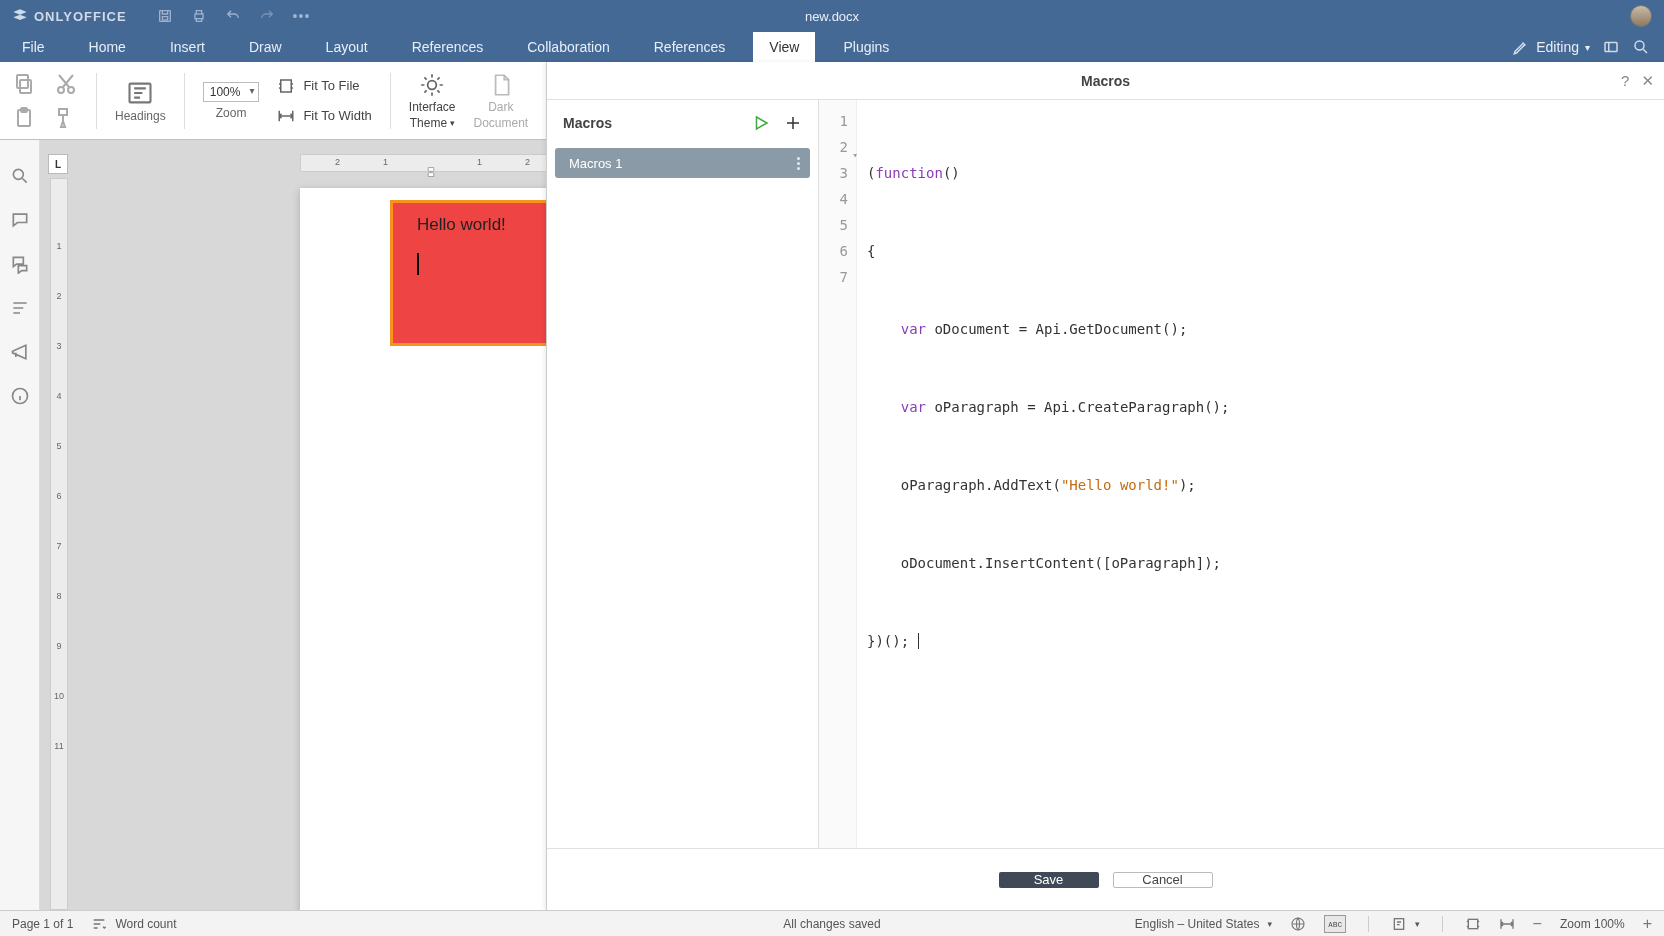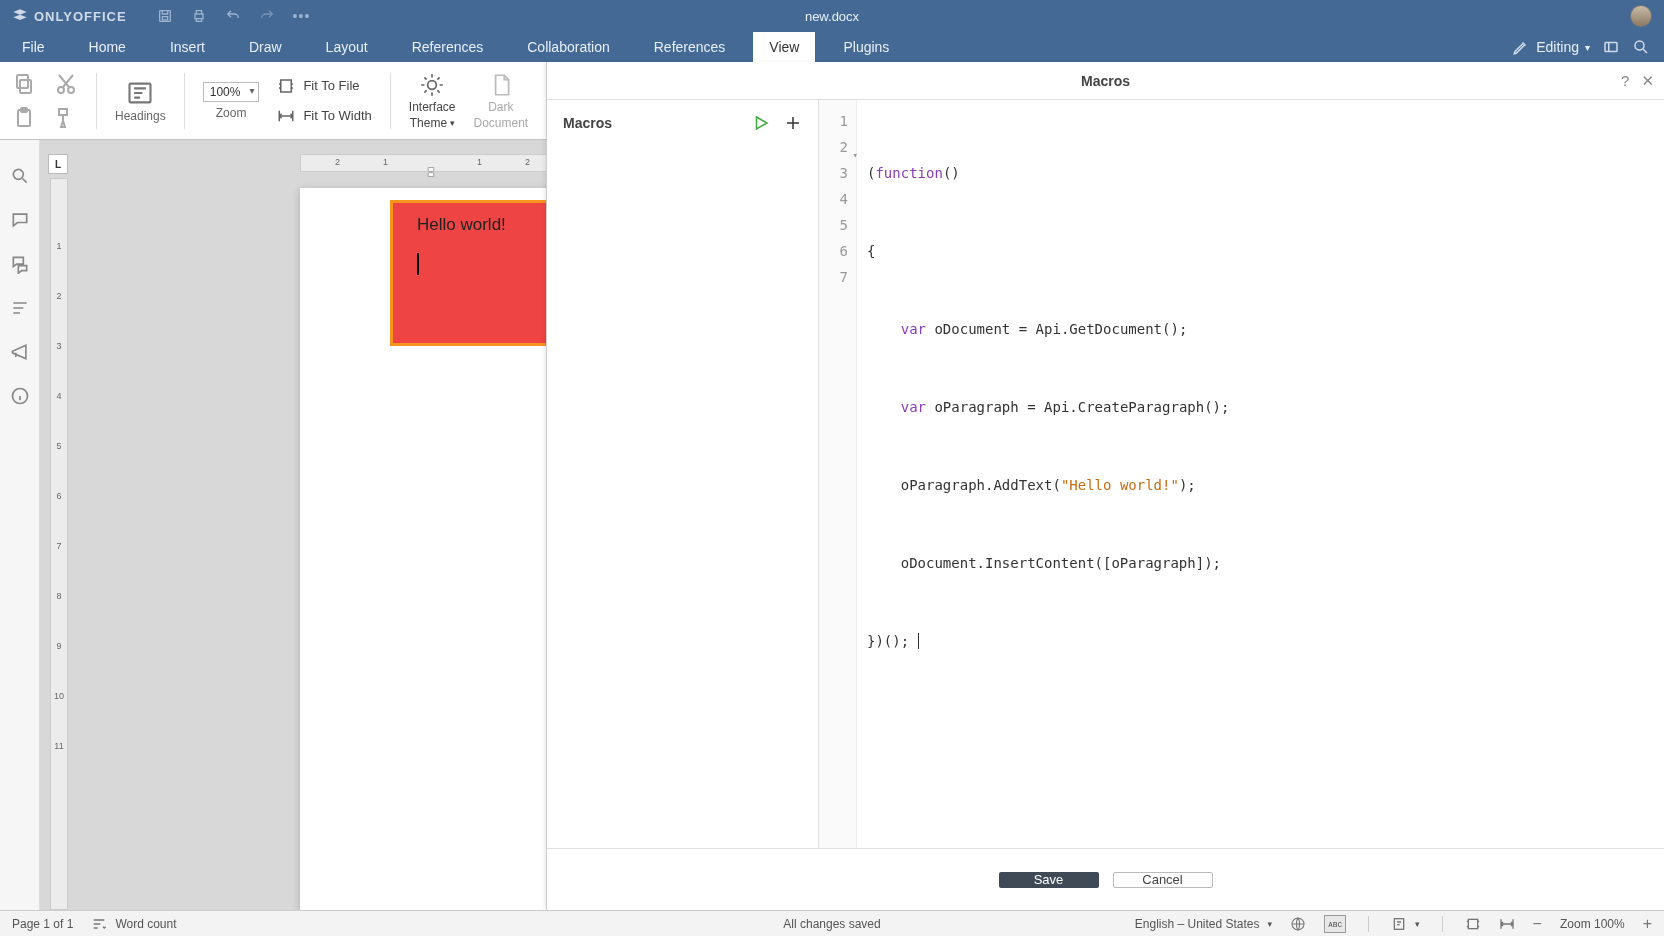--- a/index.html
+++ b/index.html
@@ -320,20 +320,28 @@
         <span class="lbl">Macros</span>
         <div class="actions">
           <svg width="18" height="18" viewBox="0 0 24 24" fill="none" stroke="#3fa93f" stroke-width="2">
               <path d="M6 4l14 8-14 8z"></path>
             </svg>
           <svg width="18" height="18" viewBox="0 0 24 24" fill="none" stroke="#333" stroke-width="2">
               <path d="M12 4v16M4 12h16"></path>
             </svg>
         </div>
       </div>
+      <div class="macro-item">
+        <span>Macros 1</span>
+        <div class="dots">
+            <span></span>
+            <span></span>
+            <span></span>
+          </div>
+      </div>
     </div>
     <div class="code-area">
       <div class="gutter">
         <div class="gl">1</div>
         <div class="gl"><span>2</span><span class="fold">▾</span></div>
         <div class="gl">3</div>
         <div class="gl">4</div>
         <div class="gl">5</div>
         <div class="gl">6</div>
         <div class="gl">7</div>

